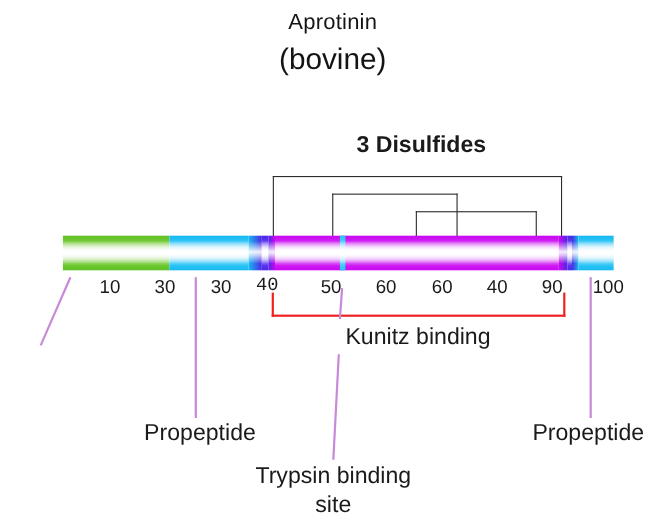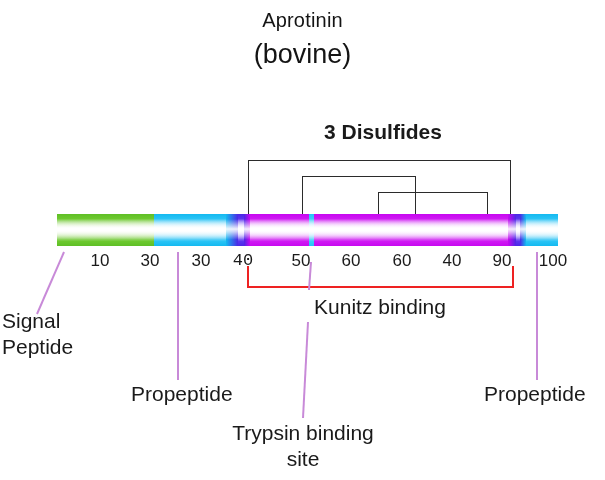--- a/index.html
+++ b/index.html
@@ -277,21 +277,19 @@
   </div>
 
   <svg id="leaders" viewBox="0 0 605 480">
     <line x1="64" y1="252" x2="37" y2="314" stroke="#c88ad8" stroke-width="2"></line>
     <line x1="311" y1="262" x2="309" y2="290" stroke="#c88ad8" stroke-width="2"></line>
     <line x1="308" y1="322" x2="303" y2="418" stroke="#c88ad8" stroke-width="2"></line>
   </svg>
   <div class="lead-v" style="left:177px; top:252px; height:128px;"></div>
   <div class="lead-v" style="left:536px; top:252px; height:128px;"></div>
 
-  <div class="label label-signal">Signal
-Peptide</div>
   <div class="label label-kunitz">Kunitz binding</div>
   <div class="label label-propeptide-left">Propeptide</div>
   <div class="label label-propeptide-right">Propeptide</div>
   <div class="label label-trypsin">Trypsin binding
 site</div>
 
 </div>
 
 </body></html>

